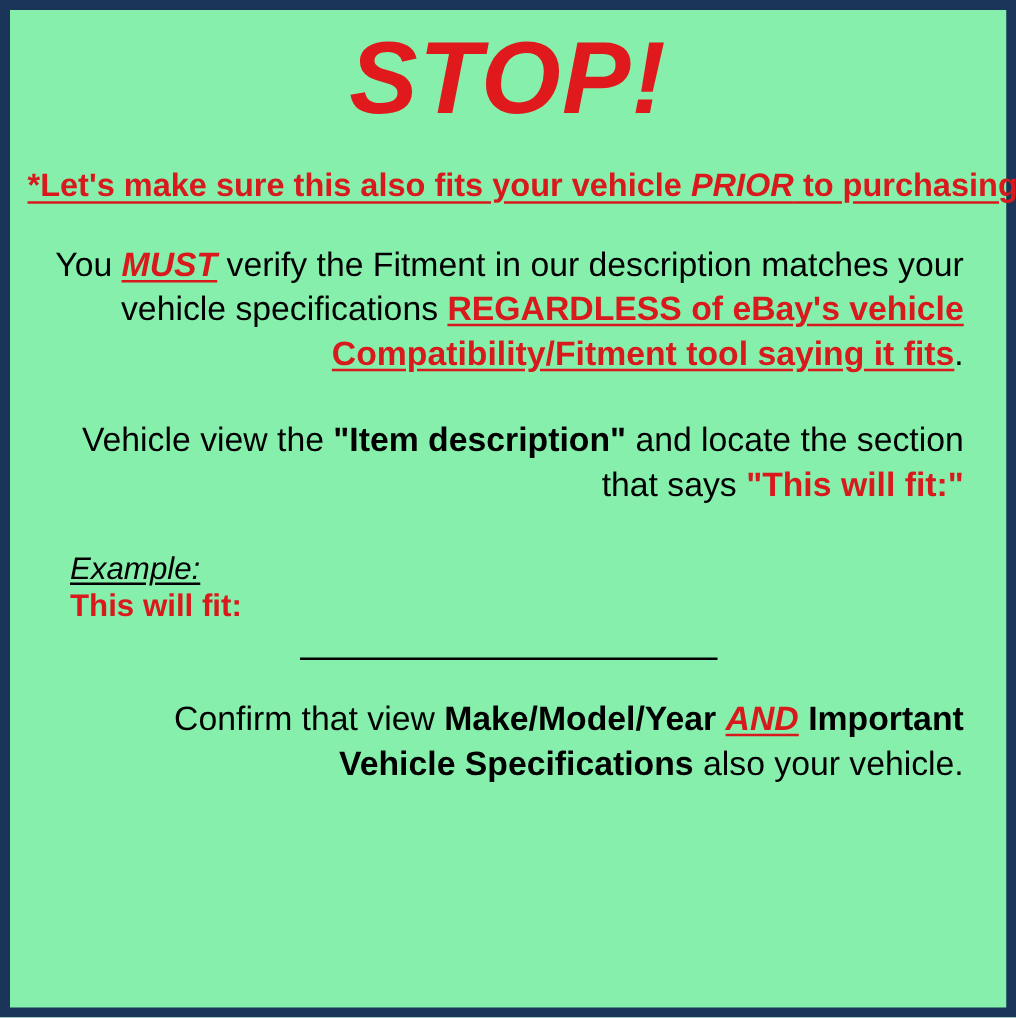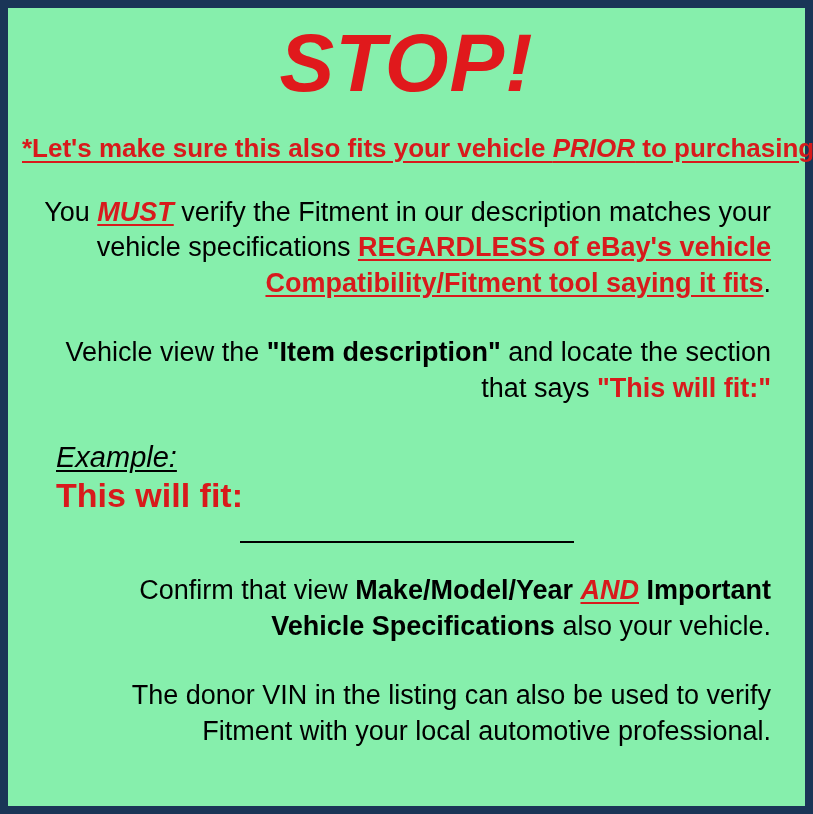--- a/index.html
+++ b/index.html
@@ -82,30 +82,30 @@
   .red-bold { color: #d81a1c; font-weight: bold; }
 
   
   .example-block {
     margin-top: 34px;
     padding-left: 34px;
     text-align: left;
   }
   .example-label {
     color: #000000;
-    font-size: 29px;
+    font-size: 25px;
     font-style: italic;
     text-decoration: underline;
     text-underline-offset: 3px;
     line-height: 1.15;
   }
   .example-fits {
     color: #d81a1c;
     font-weight: bold;
-    font-size: 34px;
+    font-size: 25px;
     line-height: 1.15;
     margin-top: 2px;
   }
   .example-spec {
     color: #d81a1c;
     font-weight: bold;
     font-size: 23px;
     line-height: 1.15;
     margin-top: 26px;
     padding-left: 12px;
@@ -149,15 +149,14 @@
   </div>
 
   <div class="divider-wrap">
     <div class="divider"></div>
   </div>
 
   <p class="para p-confirm">
     <span>Confirm that view </span><span class="blk-bold">Make/Model/Year</span><span> </span><span class="red-bold-ital-u">AND</span><span> </span><span class="blk-bold">Important Vehicle Specifications</span><span> also your vehicle.</span>
   </p>
 
-  <p class="para p-vin">The donor VIN in the listing can also be used to verify Fitment with your local automotive professional.</p>
 
 </div>
 
 </body></html>

